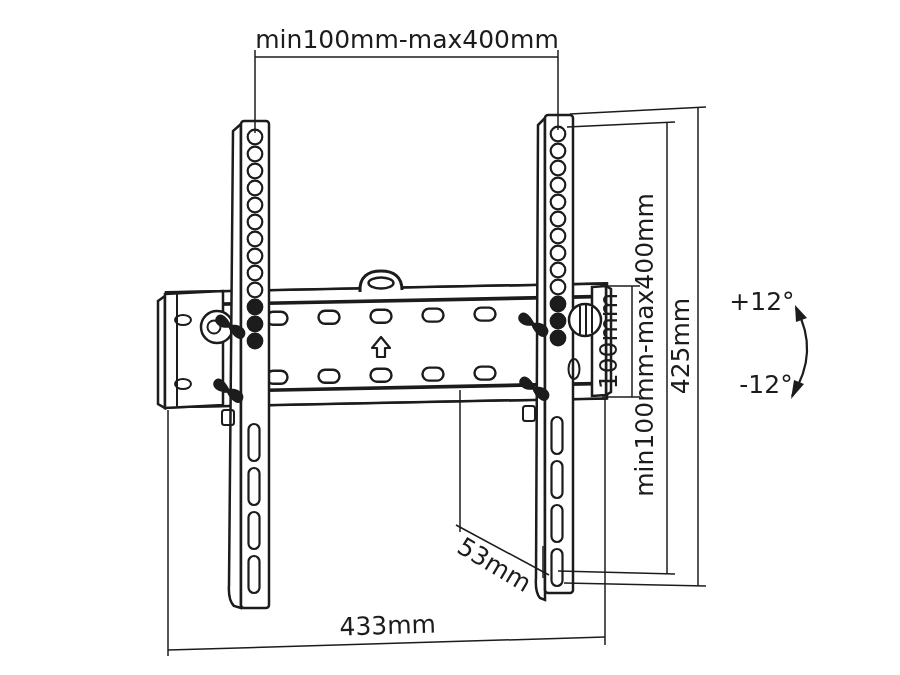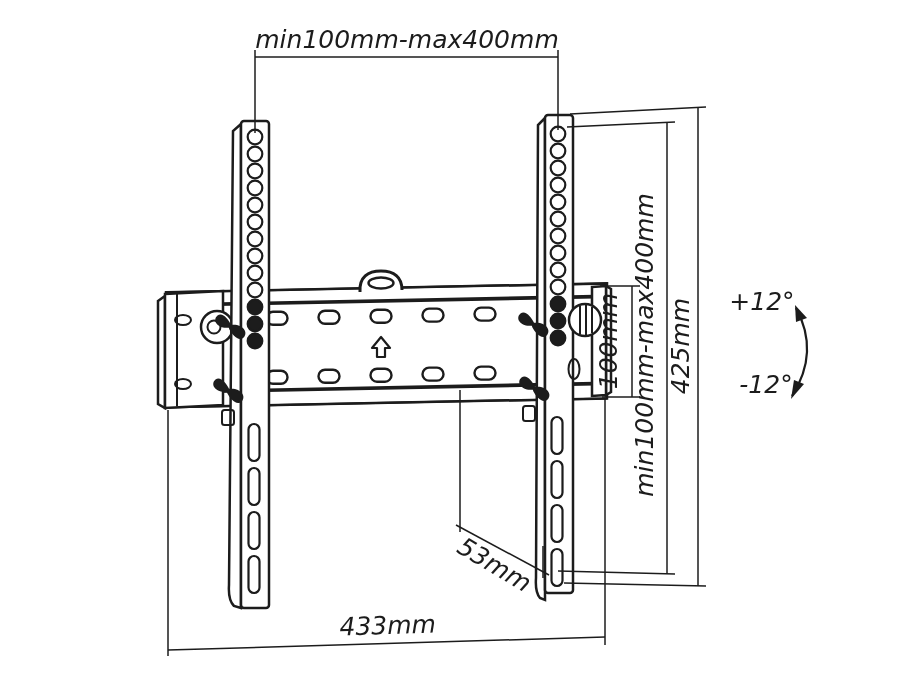--- a/index.html
+++ b/index.html
@@ -1,17 +1,17 @@
 <!DOCTYPE html>
 <html><head>
 <meta charset="utf-8">
 <style>
   html,body{margin:0;padding:0;background:#ffffff;}
   .stage{position:relative;width:900px;height:675px;background:#ffffff;overflow:hidden;
-         font-family:"DejaVu Sans","Liberation Sans",sans-serif;font-style:italic;}
+         font-family:"DejaVu Sans","Liberation Sans",sans-serif;}
   svg{display:block}
   text{font-family:"DejaVu Sans","Liberation Sans",sans-serif;fill:#1c1c1c;}
   .dim-label{font-size:25px;}
   .part{stroke:#1c1c1c;stroke-width:2.5;fill:#ffffff;}
   .part-thin{stroke:#1c1c1c;stroke-width:2;fill:none;}
   .part-thick{stroke:#1c1c1c;stroke-width:3.6;fill:none;}
   .dim{stroke:#1c1c1c;stroke-width:1.5;fill:none;}
   .dark{fill:#1c1c1c;stroke:none;}
 </style>
 </head>

